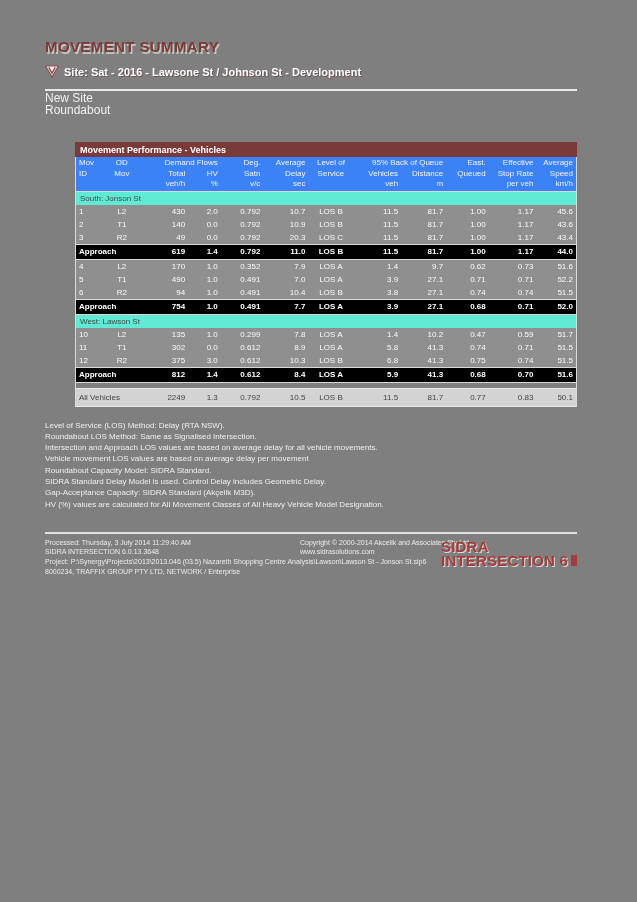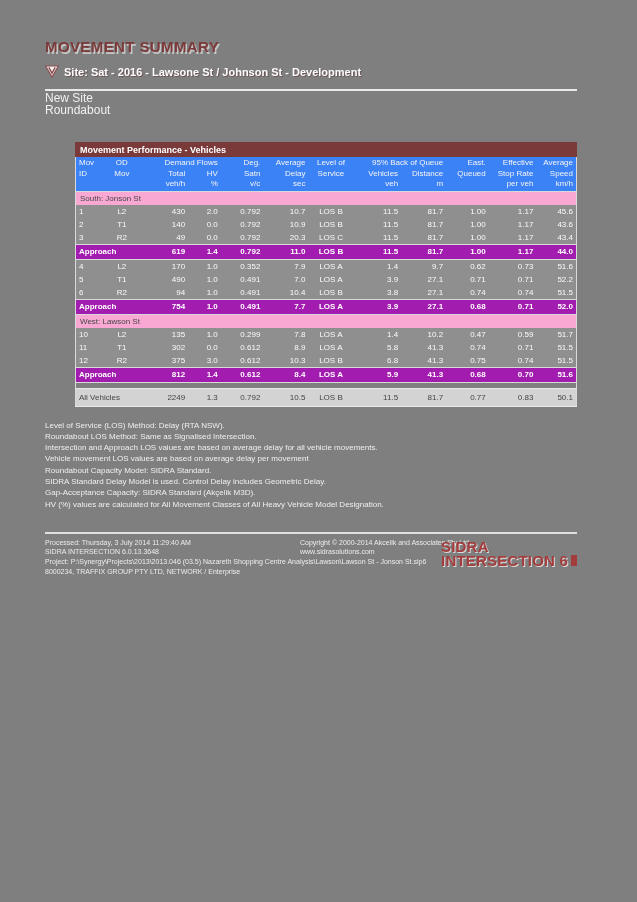--- a/index.html
+++ b/index.html
@@ -18,23 +18,23 @@
 
   .tbl{margin-top:28px;padding-left:30px;}
   .tbl-title{background:#7a3a3a;color:#ffffff;font-size:9px;font-weight:bold;
     padding:3px 5px 2px 5px;}
   table{border-collapse:collapse;width:100%;table-layout:fixed;
     border-left:1px solid #d9d9d9;border-right:1px solid #d9d9d9;}
   th,td{font-size:8px;overflow:hidden;white-space:nowrap;}
   thead th{background:#3b82f6;color:#f4f4f4;font-weight:normal;padding:1px 3px 0 3px;
     line-height:9.5px;}
   thead tr.units th{padding-bottom:2px;border-bottom:1px solid #d9d9d9;}
-  tr.sec td{background:#f9a8d4;color:#474747;padding:2px 4px;}
+  tr.sec td{background:#5eead4;color:#474747;padding:2px 4px;}
   tr.mov td{background:#8f8f8f;color:#fbfbfb;padding:2px 3px;}
-  tr.app td{background:#a21caf;color:#ffffff;font-weight:bold;padding:2.5px 3px;
+  tr.app td{background:#000000;color:#ffffff;font-weight:bold;padding:2.5px 3px;
     border-top:1px solid #d9d9d9;border-bottom:1px solid #d9d9d9;}
   tr.gap td{background:#7f7f7f;height:5px;padding:0;}
   tr.all td{background:#d3d3d3;color:#454545;padding:4px 3px;
     border-top:1px solid #e9e9e9;border-bottom:1px solid #e9e9e9;}
   .al{text-align:left}.ar{text-align:right}.ac{text-align:center}
 
   .notes{margin-top:13px;}
   .note{font-size:8px;color:#efefef;line-height:11.3px;}
 
   .footer-rule{margin-top:22px;height:2px;background:#e0e0e0;}

